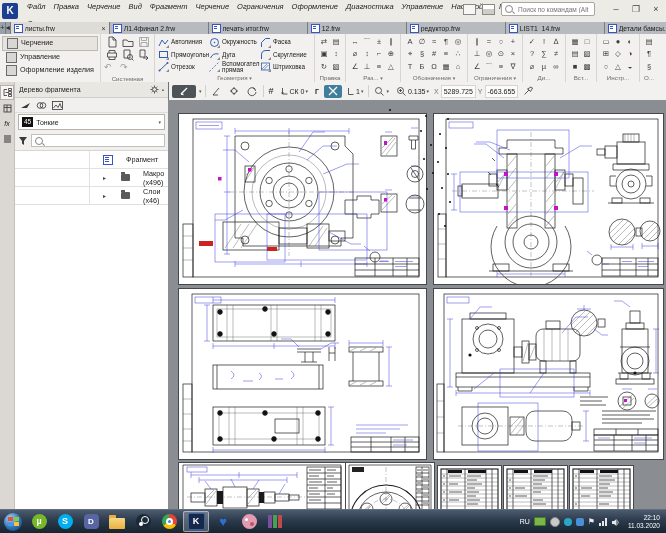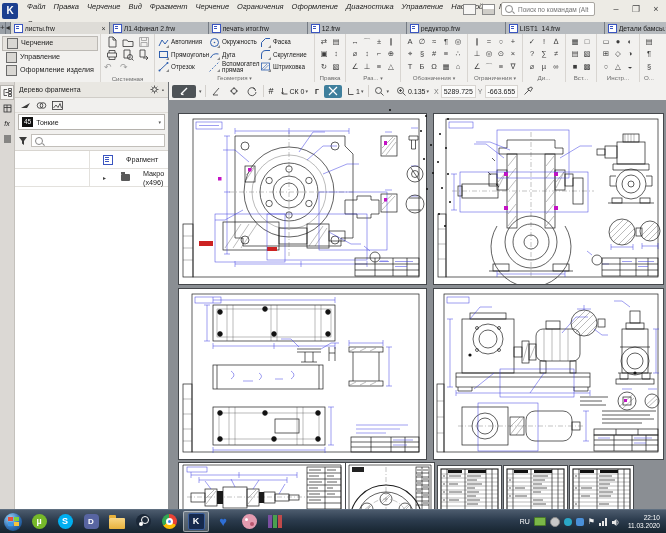--- a/index.html
+++ b/index.html
@@ -591,20 +591,26 @@
           <span class="lcol"></span>
           <span class="doc-ico"></span>
           <span>Фрагмент</span>
         </div>
         <div class="trow">
           <span class="lcol"></span>
           <span class="exp">▸</span>
           <span class="fold-ico"></span>
           <span>Макро (x496)</span>
         </div>
+        <div class="trow">
+          <span class="lcol"></span>
+          <span class="exp">▸</span>
+          <span class="fold-ico"></span>
+          <span>Слои (x46)</span>
+        </div>
       </div>
     </div>
   </div>
 
   <div class="canvas">
 
     <div class="sheet" style="left:10px;top:13px;width:247px;height:170px;">
       <svg width="247" height="170" viewBox="0 0 247 170">
         <rect class="k" x="14" y="5" width="226" height="158"></rect>
         <rect class="k" x="4" y="110" width="10" height="53"></rect>

